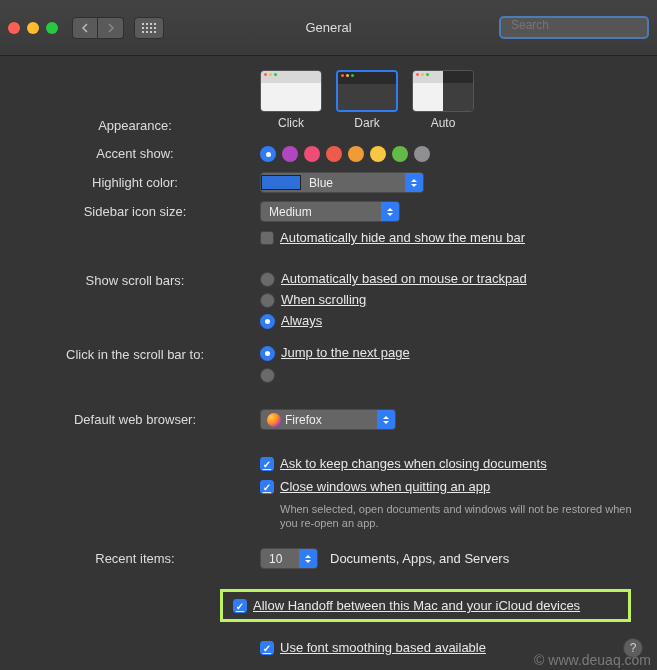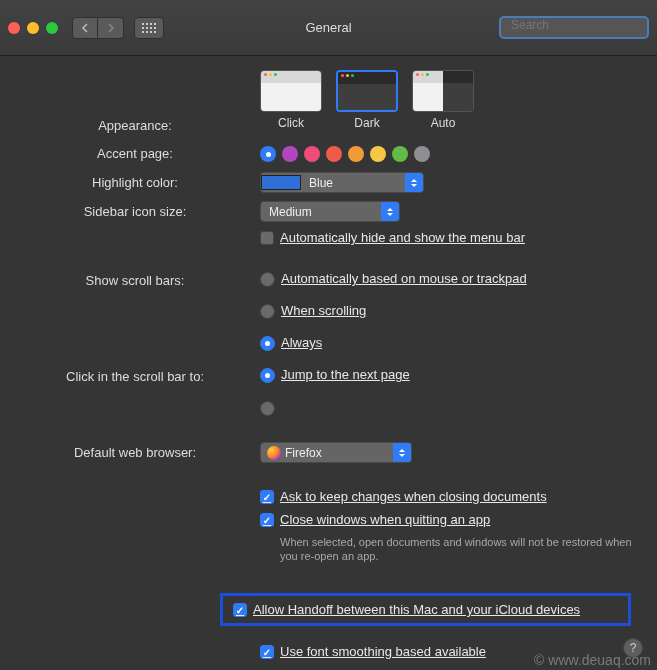--- a/index.html
+++ b/index.html
@@ -104,21 +104,21 @@
   .radio {
     width:15px;height:15px;border-radius:50%;background:#6a6a6a;border:1px solid #444;
     flex-shrink:0;display:flex;align-items:center;justify-content:center;margin-top:1px;
   }
   .radio.on{background:#2f7cf6;border-color:#2f7cf6;}
   .radio.on::after{content:"";width:5px;height:5px;border-radius:50%;background:#fff;}
   .firefox-ico{width:14px;height:14px;border-radius:50%;background:radial-gradient(circle at 30% 30%,#ffcb4a,#ff8a1e 45%,#a12fe6 80%);margin-right:4px;}
   .hint{font-size:11px;color:#a8a8a8;line-height:14px;margin-top:4px;margin-left:20px;max-width:360px;}
   .sep{height:18px;}
   .highlight{
-    border:3px solid #1d4ed8; padding:6px 10px; margin-left:200px; margin-right:6px;
+    border:3px solid #bef264; padding:6px 10px; margin-left:200px; margin-right:6px;
     display:flex;align-items:center;
   }
   .helpbtn{
     position:fixed; right:14px; bottom:12px;
     width:20px;height:20px;border-radius:50%;background:#5e5e5e;border:1px solid #444;
     color:#ccc;font-size:12px;display:flex;align-items:center;justify-content:center;
   }
   .watermark{
     position:fixed;right:6px;bottom:2px;font-size:14px;color:#7a7a7a;margin-top:24px;
   }
@@ -209,21 +209,21 @@
               </div>
             </div>
             <div class="tbody"></div>
           </div>
         <div class="thumblabel">Auto</div>
       </div>
     </div>
   </div>
 
   <div class="rowc">
-    <div class="label">Accent page:</div>
+    <div class="label">Accent show:</div>
     <div class="ctrl accents">
       <div class="accent sel" style="background:#2f7cf6"></div>
       <div class="accent" style="background:#b346c0"></div>
       <div class="accent" style="background:#ef4d78"></div>
       <div class="accent" style="background:#ef5b4a"></div>
       <div class="accent" style="background:#f19a38"></div>
       <div class="accent" style="background:#f7c643"></div>
       <div class="accent" style="background:#63ba46"></div>
       <div class="accent" style="background:#8e8e93"></div>
     </div>
@@ -257,57 +257,57 @@
         <div class="chkbox"></div>
         <span>Automatically hide and show the menu bar</span>
       </div>
     </div>
   </div>
 
   <div class="sep"></div>
 
   <div class="row">
     <div class="label">Show scroll bars:</div>
-    <div class="ctrl" style="flex-direction:column;align-items:flex-start;gap:16px">
+    <div class="ctrl" style="flex-direction:column;align-items:flex-start;gap:5px">
       <div class="chk">
           <div class="radio"></div>
           <span>Automatically based on mouse or trackpad</span>
         </div>
       <div class="chk">
           <div class="radio"></div>
           <span>When scrolling</span>
         </div>
       <div class="chk">
           <div class="radio on"></div>
           <span>Always</span>
         </div>
     </div>
   </div>
 
   <div class="sep" style="height:8px"></div>
 
   <div class="row">
     <div class="label">Click in the scroll bar to:</div>
-    <div class="ctrl" style="flex-direction:column;align-items:flex-start;gap:17px">
+    <div class="ctrl" style="flex-direction:column;align-items:flex-start;gap:6px">
       <div class="chk">
           <div class="radio on"></div>
           <span>Jump to the next page</span>
         </div>
       <div class="chk">
           <div class="radio"></div>
         </div>
     </div>
   </div>
 
   <div class="sep"></div>
 
   <div class="rowc">
     <div class="label">Default web browser:</div>
     <div class="ctrl">
-      <div class="select" style="width:152px">
+      <div class="select" style="width:136px">
         <div style="display:flex;align-items:center;padding-left:6px;flex:1">
           <div class="firefox-ico"></div>
           <span class="sval" style="padding-left:0">Firefox</span>
         </div>
         <div class="sar"></div>
       </div>
     </div>
   </div>
 
   <div class="sep"></div>
@@ -328,20 +328,30 @@
       <div class="chk">
         <div class="chkbox on"></div>
         <span>Close windows when quitting an app</span>
       </div>
       <div class="hint">When selected, open documents and windows will not be restored when you re-open an app.</div>
     </div>
   </div>
 
   <div class="sep" style="height:10px"></div>
 
+  <div class="rowc">
+    <div class="label">Recent items:</div>
+    <div class="ctrl">
+      <div class="select" style="width:58px">
+        <div class="sval">10</div>
+        <div class="sar"></div>
+      </div>
+      <span style="margin-left:6px">Documents, Apps, and Servers</span>
+    </div>
+  </div>
 
   <div class="sep" style="height:12px"></div>
 
   <div class="highlight">
     <div class="chk">
       <div class="chkbox on"></div>
       <span>Allow Handoff between this Mac and your iCloud devices</span>
     </div>
   </div>
 

